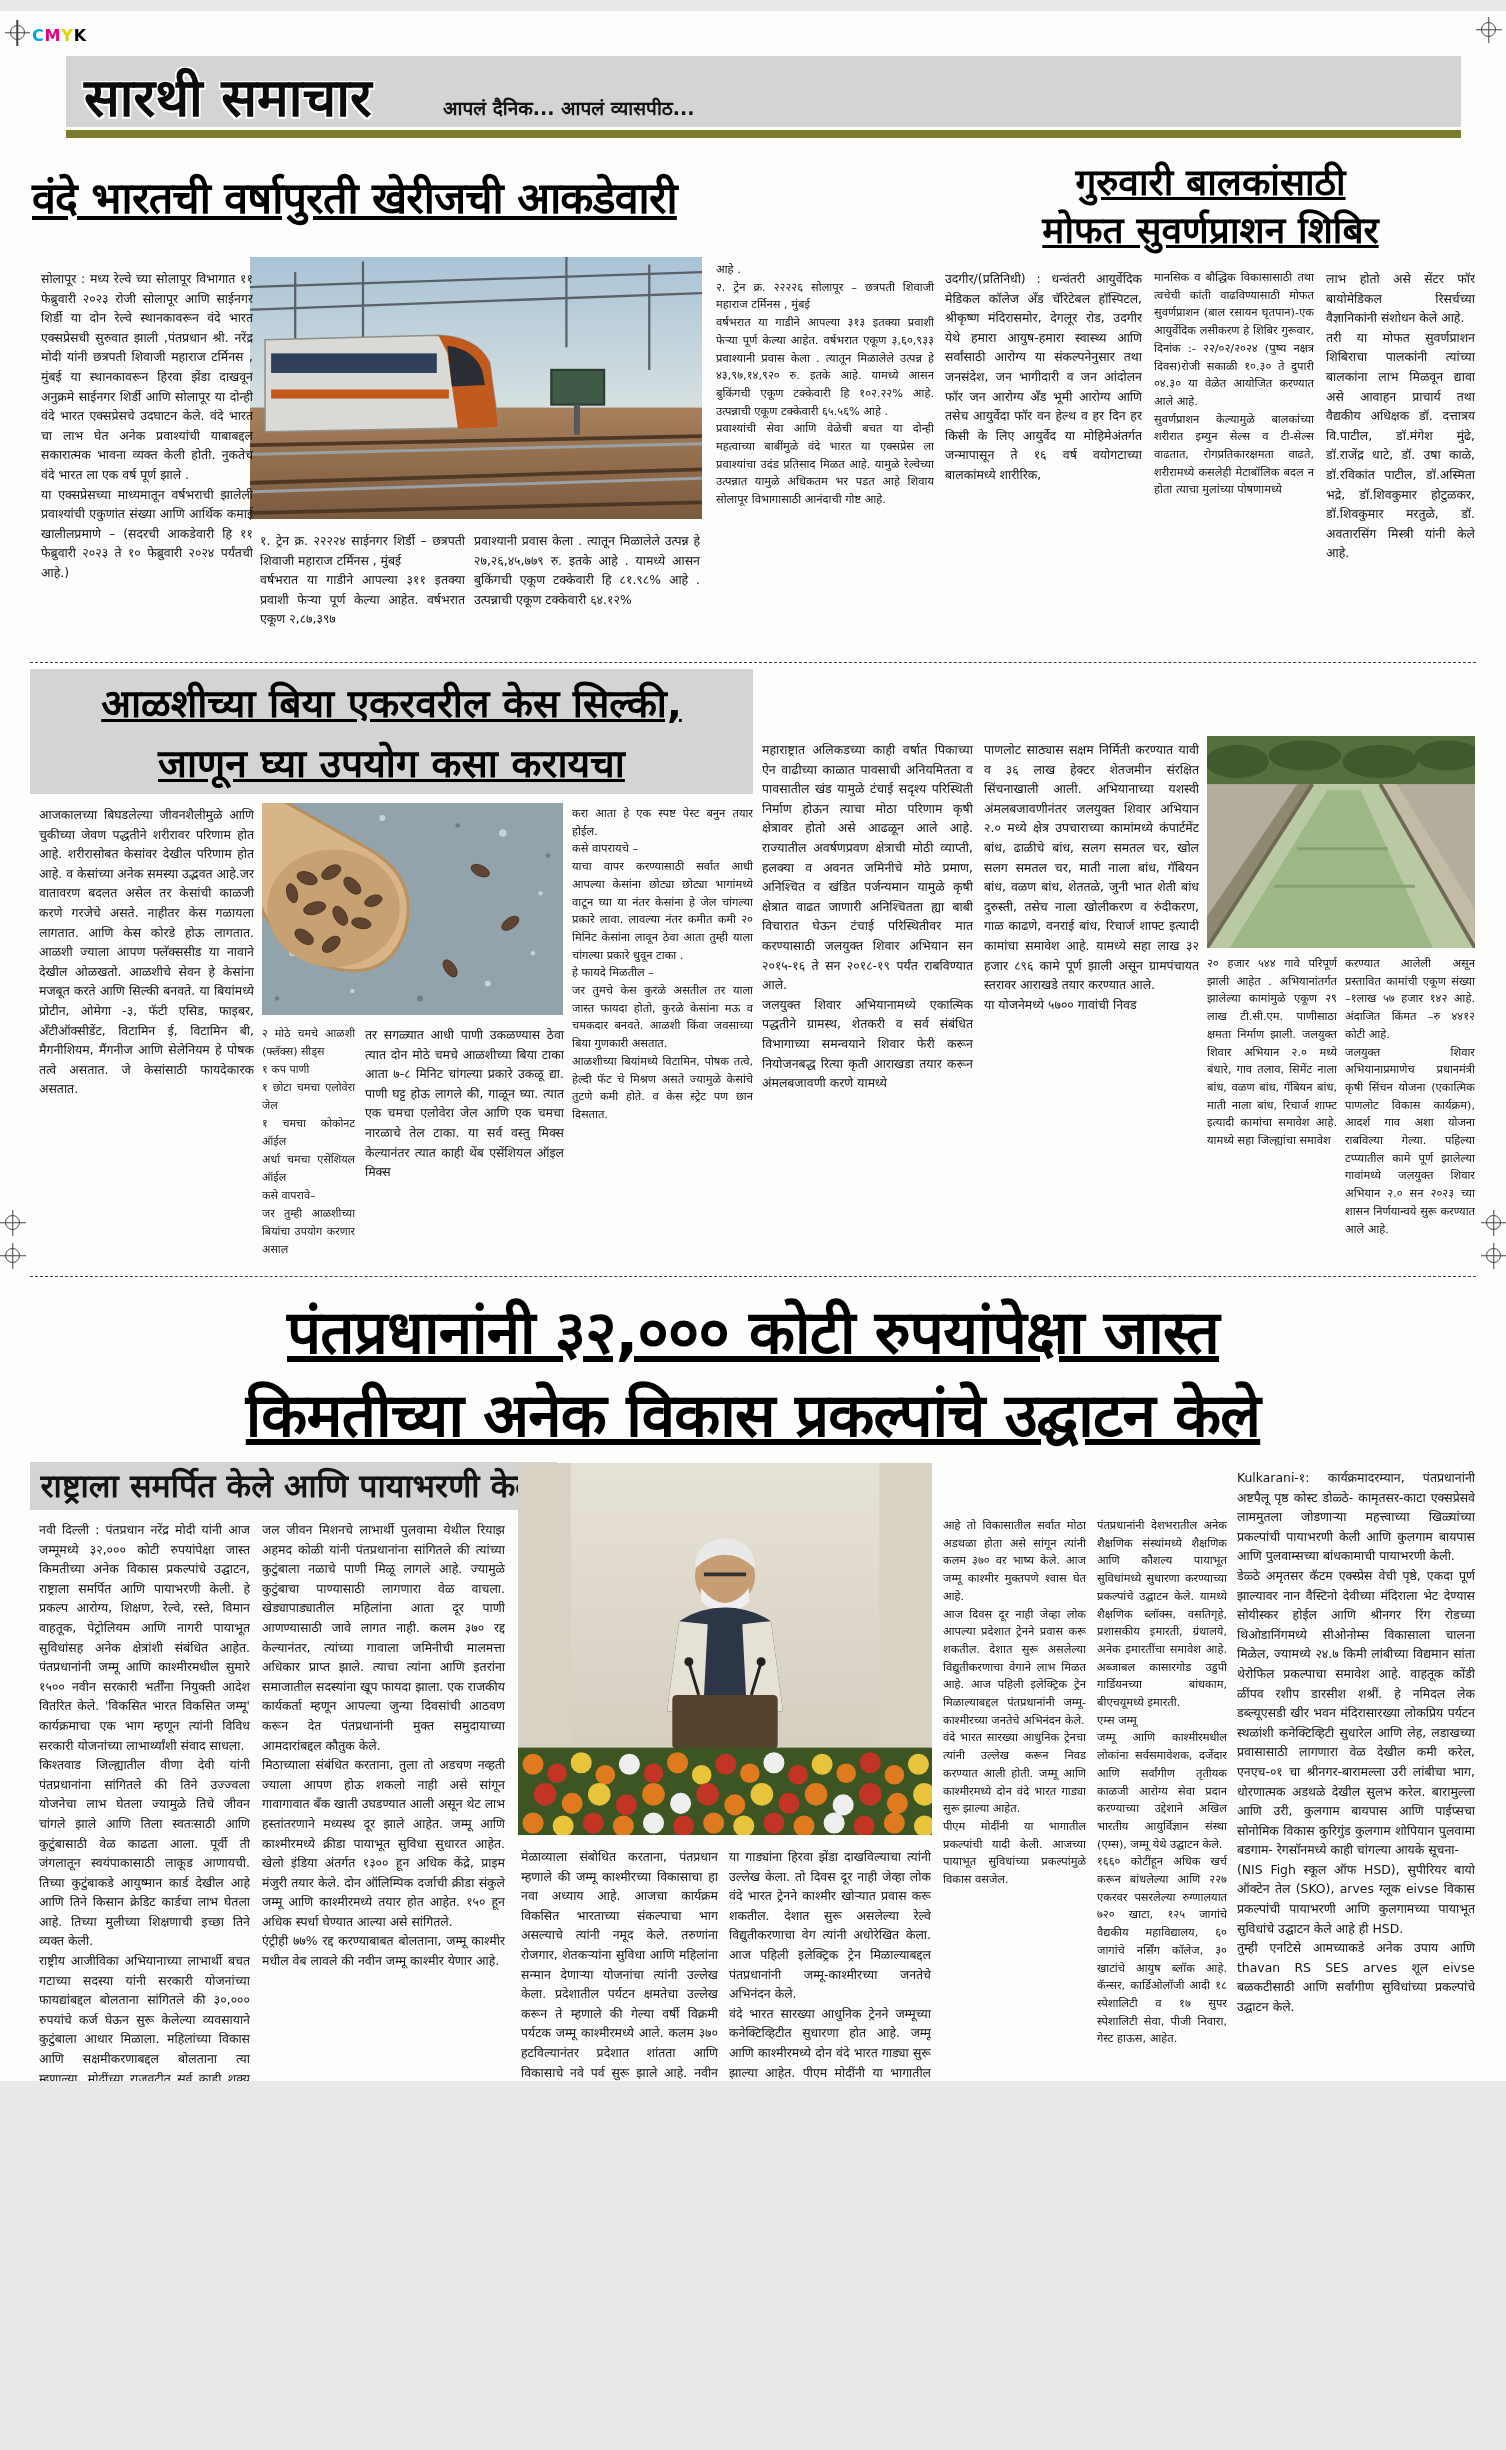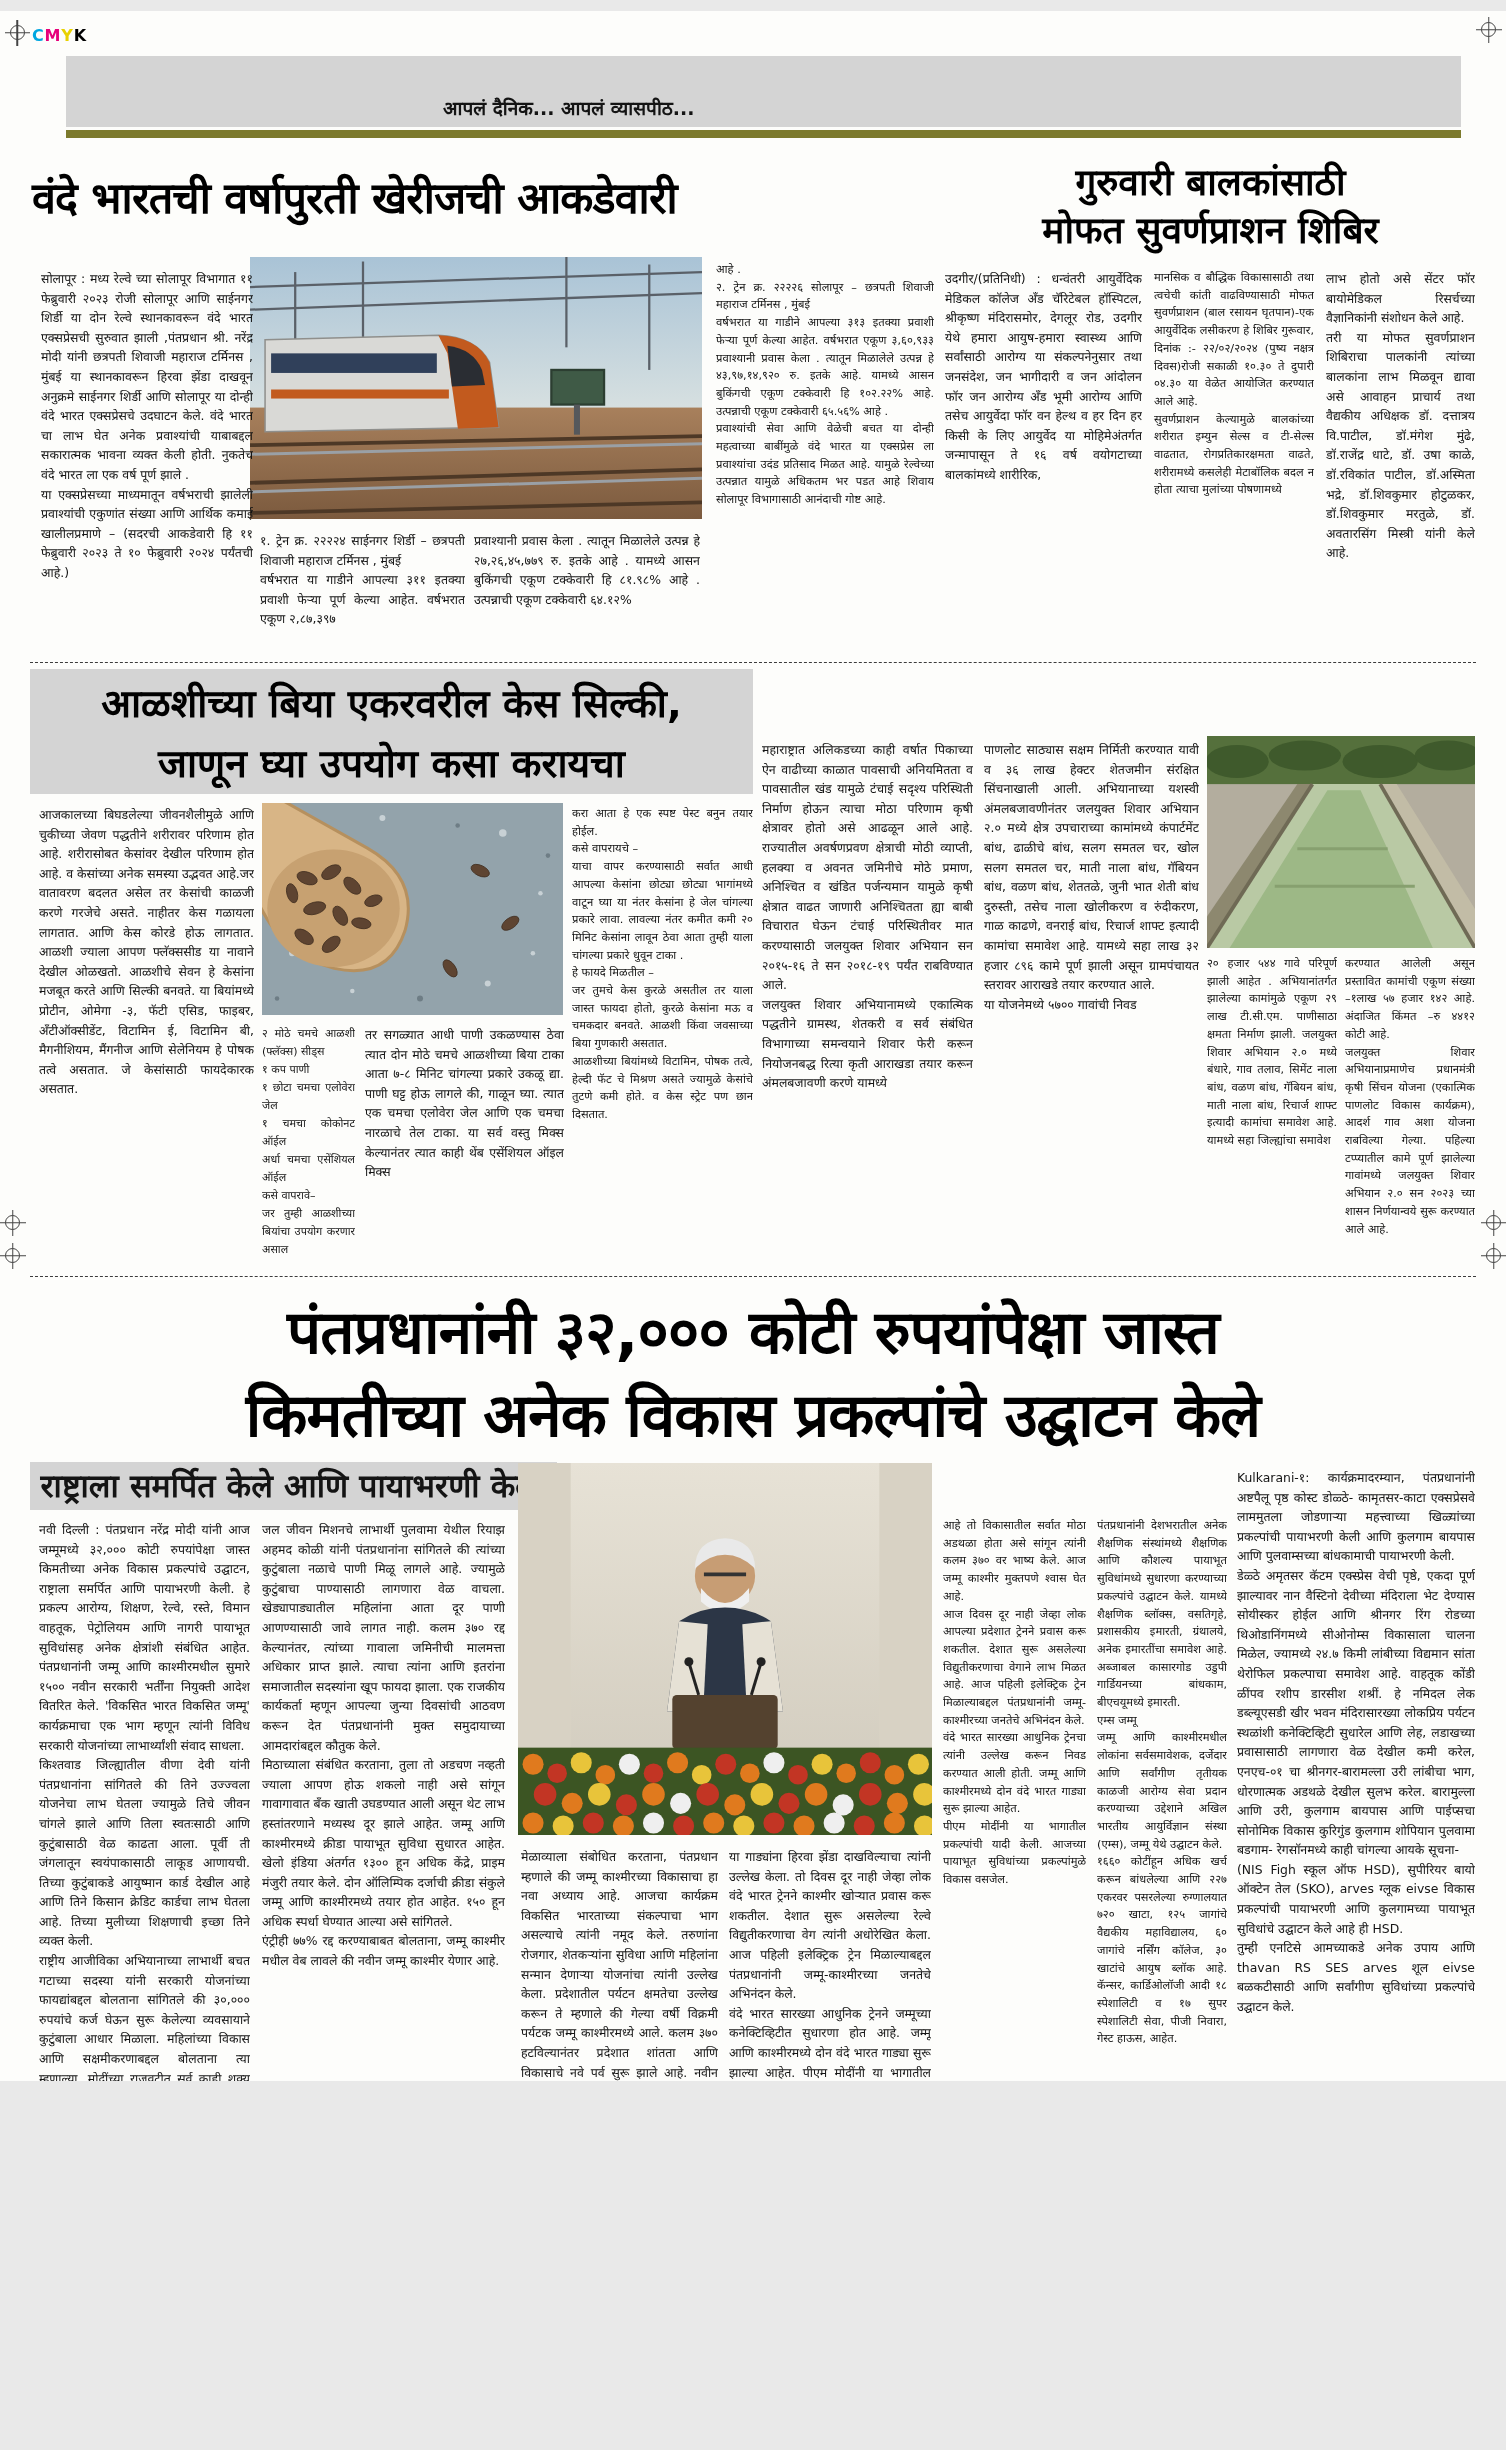--- a/index.html
+++ b/index.html
@@ -13,21 +13,21 @@
   .cmyk{position:absolute;font-size:16px;font-weight:bold;letter-spacing:0.8px;}
   .cmyk .c{color:#00a6e0}.cmyk .m{color:#e6007a}.cmyk .y{color:#e8d100}.cmyk .k{color:#000}
   
   .band{position:absolute;background:#d4d4d4;}
   .mast-title{position:absolute;font-size:53px;font-weight:900;color:#0b0b0b;white-space:nowrap;
      text-shadow:-1.5px -1.5px 0 #fff,1.5px -1.5px 0 #fff,-1.5px 1.5px 0 #fff,1.5px 1.5px 0 #fff,0 2.3px 0 #fff;}
   .mast-tag{position:absolute;font-size:19px;font-weight:bold;white-space:nowrap;}
   .mast-date{position:absolute;font-size:26px;font-weight:bold;white-space:nowrap;}
   .rule-olive{position:absolute;background:#7c7a2d;}
   
-  .headline{position:absolute;font-weight:900;color:#000;white-space:pre-line;}
+  .headline{position:absolute;font-weight:900;color:#000;white-space:pre-line;text-decoration:underline;}
   .h-vande{font-size:43px;line-height:79px;white-space:nowrap;letter-spacing:-0.8px;}
   .h-suvarna{font-size:37px;line-height:48px;text-align:center;}
   .h-flax{font-size:39px;line-height:60px;text-align:center;}
   .h-jal{font-size:34px;white-space:nowrap;letter-spacing:-0.8px;}
   .h-pm{font-size:60px;line-height:83px;text-align:center;letter-spacing:-0.8px;}
   .subhead{position:absolute;font-size:32px;font-weight:900;line-height:48px;padding-left:10.5px;white-space:nowrap;}
   
   .col{position:absolute;font-size:12.4px;line-height:19.6px;text-align:justify;white-space:pre-line;overflow:hidden;}
   .col.dense{font-size:11.3px;line-height:17.7px;}
   .col.narrow{font-size:11px;line-height:18px;}
@@ -63,20 +63,21 @@
     </div>
   <div class="regmark" style="left:7.5px;top:2419px">
       <span class="ring"></span>
     </div>
   <div class="cmyk" style="left:32px;top:2422px"><span class="c">C</span><span class="m">M</span><span class="y">Y</span><span class="k">K</span></div>
   <div class="regmark" style="left:1479px;top:2419px">
       <span class="ring"></span>
     </div>
 
   <div class="band" style="left:66px;top:45px;width:1395px;height:71px"></div>
+  <div class="mast-title" style="left:84px;top:48px">सारथी समाचार</div>
   <div class="mast-tag" style="left:443px;top:84px">आपलं दैनिक... आपलं व्यासपीठ...</div>
   <div class="rule-olive" style="left:66px;top:119px;width:1395px;height:8.3px"></div>
 
   <div class="headline h-vande" style="left:32px;top:148px;width:866px">वंदे भारतची वर्षापुरती खेरीजची आकडेवारी</div>
   <div class="photo" style="left:250px;top:246px;width:452px;height:262px">
     <svg viewBox="0 0 600 348" preserveAspectRatio="none">
       <defs>
         <linearGradient id="sky" x1="0" y1="0" x2="0" y2="1">
           <stop offset="0" stop-color="#a9c3d6"></stop>
             <stop offset="1" stop-color="#dde4e2"></stop>

